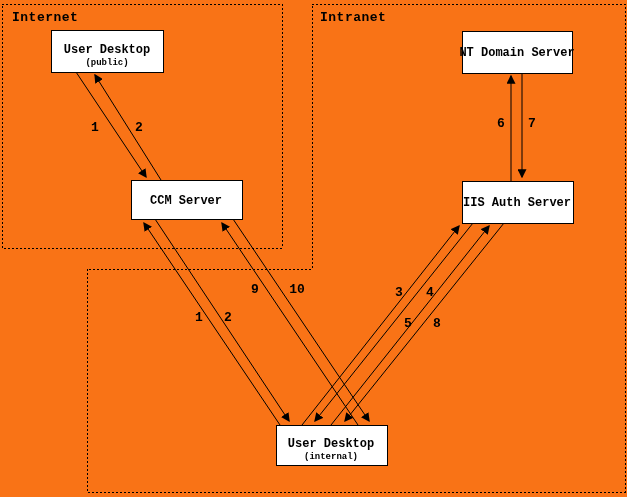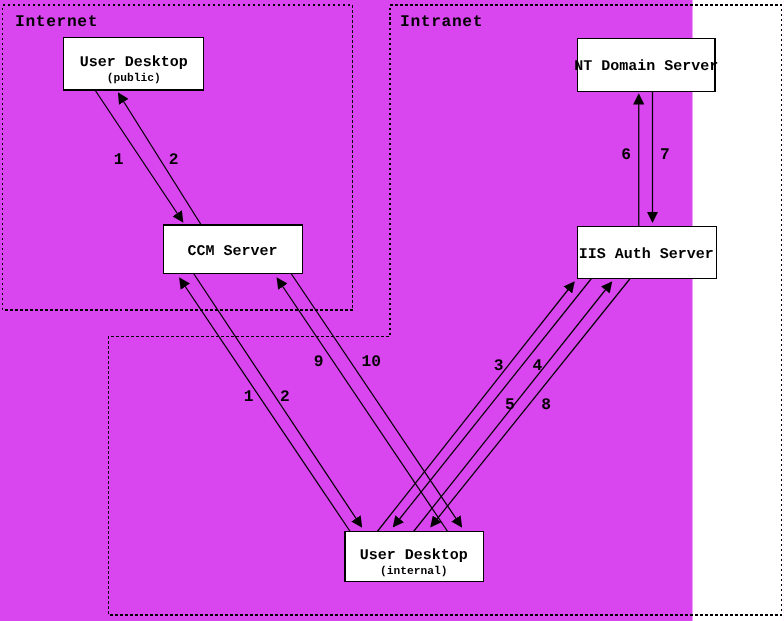--- a/index.html
+++ b/index.html
@@ -1,16 +1,16 @@
 <!DOCTYPE html>
 <html><head>
 <meta charset="utf-8">
 <style>
   html,body{margin:0;padding:0;background:#ffffff;}
-  .stage{width:554px;height:497px;position:relative;background:#d946ef;}
+  .stage{width:627px;height:497px;position:relative;background:#f97316;}
   svg{display:block;}
   text{font-family:"Liberation Mono","DejaVu Sans Mono",monospace;fill:#000000;}
   .zone-label{font-size:13px;font-weight:bold;letter-spacing:0.5px;}
   .node-title{font-size:12px;font-weight:bold;text-anchor:middle;}
   .node-subtitle{font-size:9px;font-weight:bold;text-anchor:middle;}
   .edge-label{font-size:13px;font-weight:bold;text-anchor:middle;}
   .node-rect{fill:#ffffff;stroke:#000000;stroke-width:1;shape-rendering:crispEdges;}
   .zone-border{fill:none;stroke:#000000;stroke-width:1;stroke-dasharray:2 2;shape-rendering:crispEdges;}
   .edge{stroke:#000000;stroke-width:1;fill:none;}
 </style>

